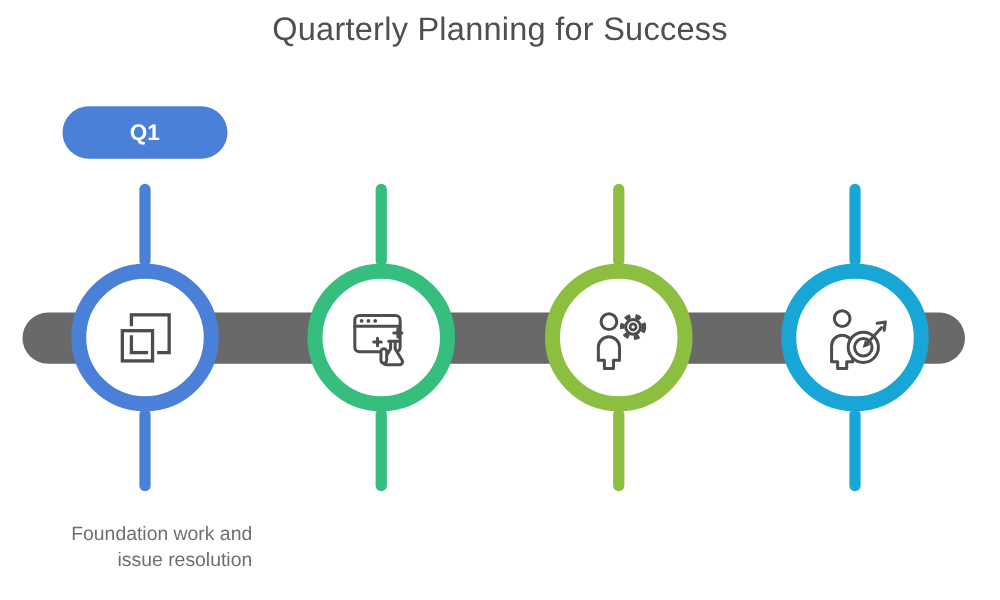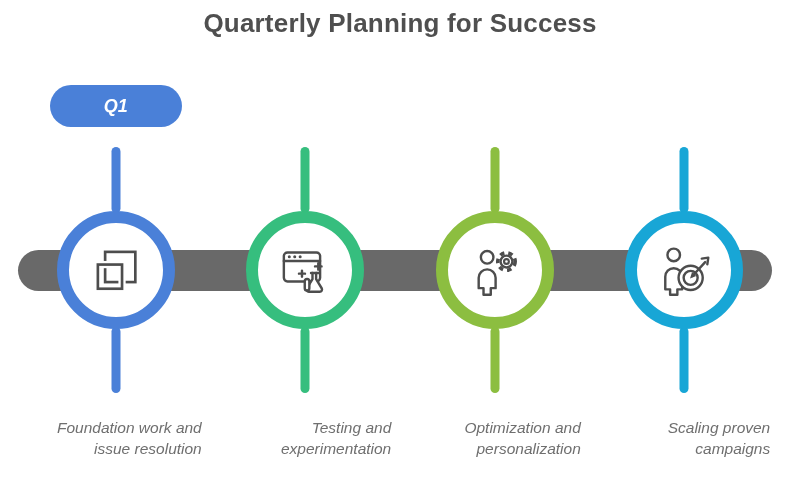--- a/index.html
+++ b/index.html
@@ -1,27 +1,27 @@
 <!DOCTYPE html>
 <html style="--timeline: #696969; --icon-stroke: #4d4d4d; --title-text: #4f4f4f; --body-text: #6f6f6f;"><head>
 <meta charset="utf-8">
 <style>
   * { margin:0; padding:0; box-sizing:border-box; }
   html,body { width:800px; height:480px; background:#fff; overflow:hidden;
     font-family:"Liberation Sans", sans-serif; }
   .stage { position:relative; width:800px; height:480px; background:#fff; }
 
   .title { position:absolute; top:8px; left:0; width:800px; text-align:center;
-    font-size:26px; font-weight:bold; color:var(--title-text,#4f4f4f); letter-spacing:.2px; }
+    font-size:26px; font-weight:normal; color:var(--title-text,#4f4f4f); letter-spacing:.2px; }
 
   .timeline-bar { position:absolute; left:18px; top:250px; width:754px; height:41px;
     background:var(--timeline,#696969); border-radius:21px; z-index:0; }
 
   .columns { position:absolute; left:21px; top:0; width:758px; height:480px;
-    display:flex; z-index:1;font-style:italic; }
+    display:flex; z-index:1; }
   .column { position:relative; flex:1 1 0; }
 
   .pill { position:absolute; top:85px; left:50%; transform:translateX(-50%);
     width:132px; height:42px; border-radius:21px; background:var(--accent,#888);
     display:flex; align-items:center; justify-content:center;
     color:#fff; font-weight:bold; font-size:18px; }
 
   .stem { position:absolute; left:50%; transform:translateX(-50%);
     width:9px; border-radius:5px; background:var(--accent,#888); }
   .stem-top { top:147px; height:66px; }
@@ -77,53 +77,50 @@
             <circle cx="20" cy="13" r="1.25" fill="currentColor" stroke="none"></circle>
             <path d="M30.2,26.5 v5 l-4.6,7.6 a1.9,1.9 0 0 0 1.6,2.9 h9 a1.9,1.9 0 0 0 1.6,-2.9 l-4.6,-7.6 v-5" fill="#ffffff"></path>
             <path d="M29,26.5 h6.6"></path>
             <rect x="23.8" y="31.5" width="3.8" height="9.5" rx="1.9" fill="#ffffff"></rect>
             <path d="M19,27 h5 M21.5,24.5 v5"></path>
             <path d="M32.3,21 h5.4 M35,18.3 v5.4"></path>
           </svg>
         </span>
       </div>
       <div class="stem stem-bottom"></div>
-      <div class="description">Testing and experimentation</div>
     </div>
 
     <div class="column" style="--accent: #8cbe40;">
       <div class="stem stem-top"></div>
       <div class="node-circle">
         <span class="icon">
           <svg width="58" height="58" viewBox="0 0 48 48" fill="none" stroke="currentColor" stroke-width="2" stroke-linejoin="round">
             <circle cx="17.5" cy="13.5" r="5.2"></circle>
             <path d="M10.5,39 V30.5 a7,7 0 0 1 14,0 V39 H20.5 V44.5 H14.5 V39 Z"></path>
             <circle cx="33.5" cy="17" r="7.2" stroke-width="3" stroke-dasharray="3.7 3.35"></circle>
             <circle cx="33.5" cy="17" r="4.9"></circle>
             <circle cx="33.5" cy="17" r="2" stroke-width="1.8"></circle>
           </svg>
         </span>
       </div>
       <div class="stem stem-bottom"></div>
-      <div class="description">Optimization and personalization</div>
     </div>
 
     <div class="column" style="--accent: #18a6d6;">
       <div class="stem stem-top"></div>
       <div class="node-circle">
         <span class="icon">
           <svg width="58" height="58" viewBox="0 0 48 48" fill="none" stroke="currentColor" stroke-width="2" stroke-linejoin="round">
             <circle cx="15.5" cy="11.5" r="5.2"></circle>
             <path d="M8.5,40 V29.5 a7,7 0 0 1 14,0 V40 H18.5 V44.5 h-6 V40 Z"></path>
             <circle cx="29.5" cy="30.5" r="10" fill="#ffffff"></circle>
             <circle cx="29.5" cy="30.5" r="5.8"></circle>
             <path d="M31,29 L41.5,17.5" stroke-linecap="round"></path>
             <polygon points="29,31 34.1,28.9 30.7,25.7" fill="currentColor" stroke="none"></polygon>
             <path d="M38.7,14.6 l5.4,-0.8 -0.8,5.4" stroke-linecap="round"></path>
           </svg>
         </span>
       </div>
       <div class="stem stem-bottom"></div>
-      <div class="description">Scaling proven campaigns</div>
     </div>
 
   </div>
 </div>
 
 </body></html>

